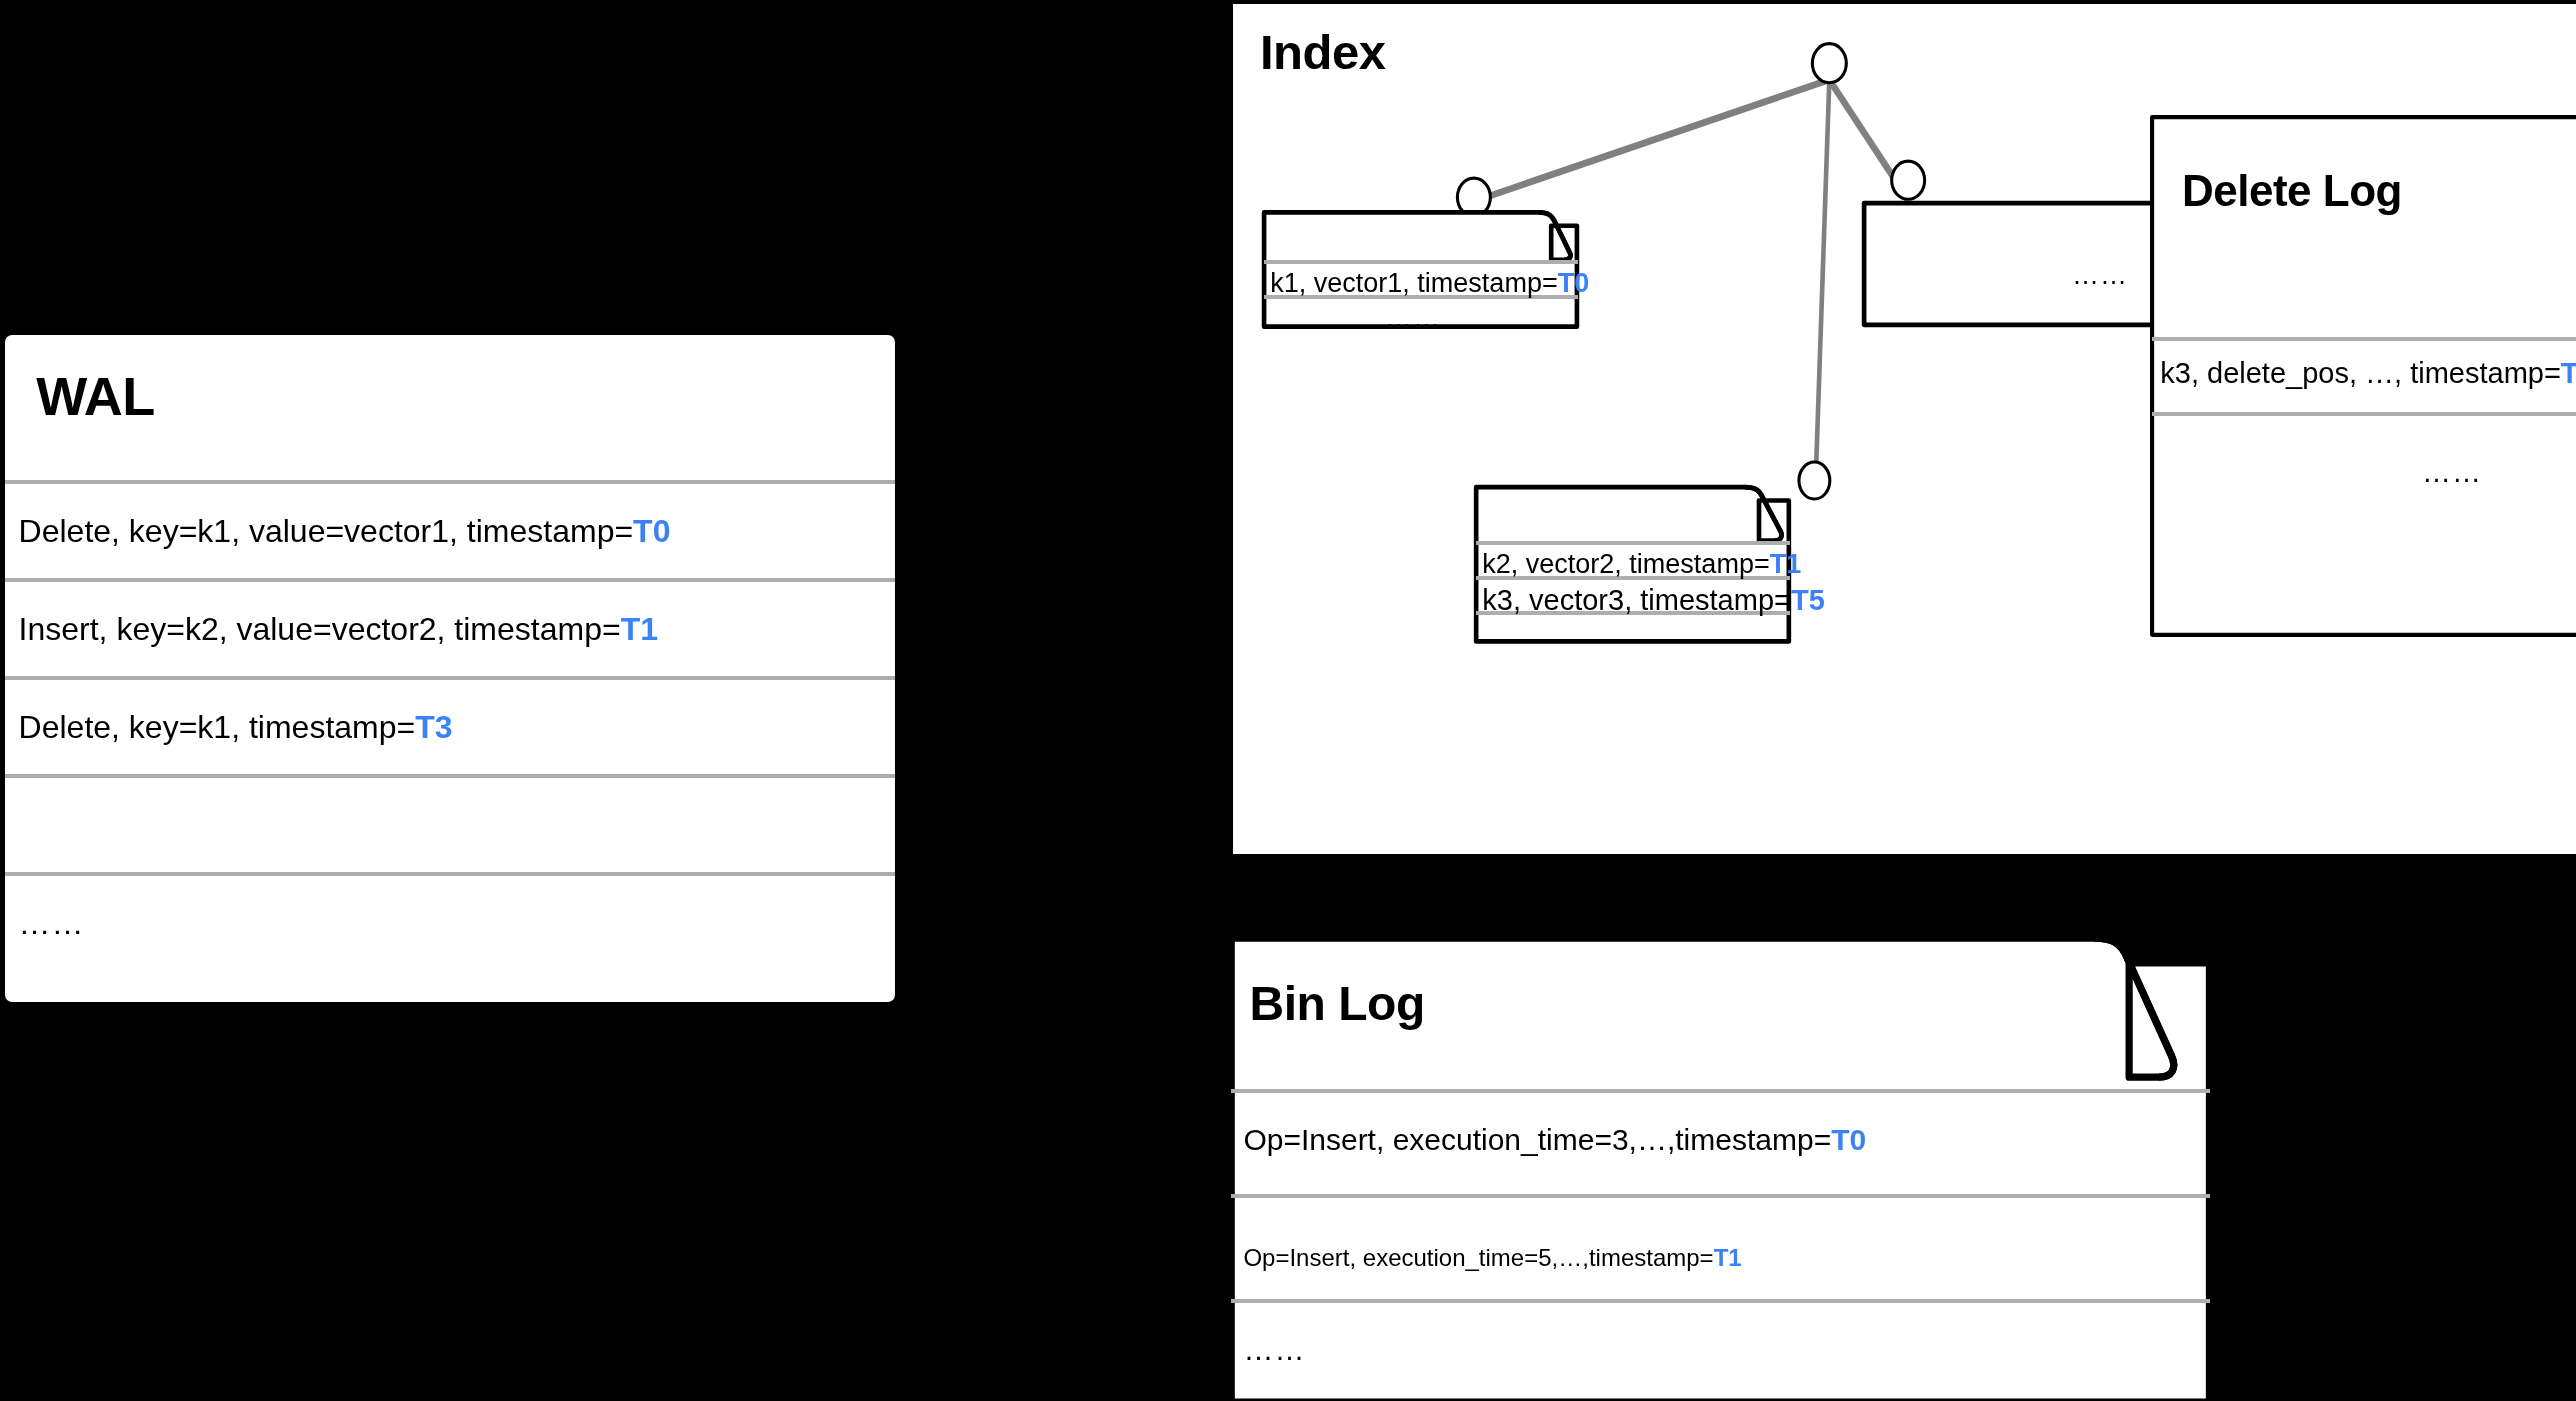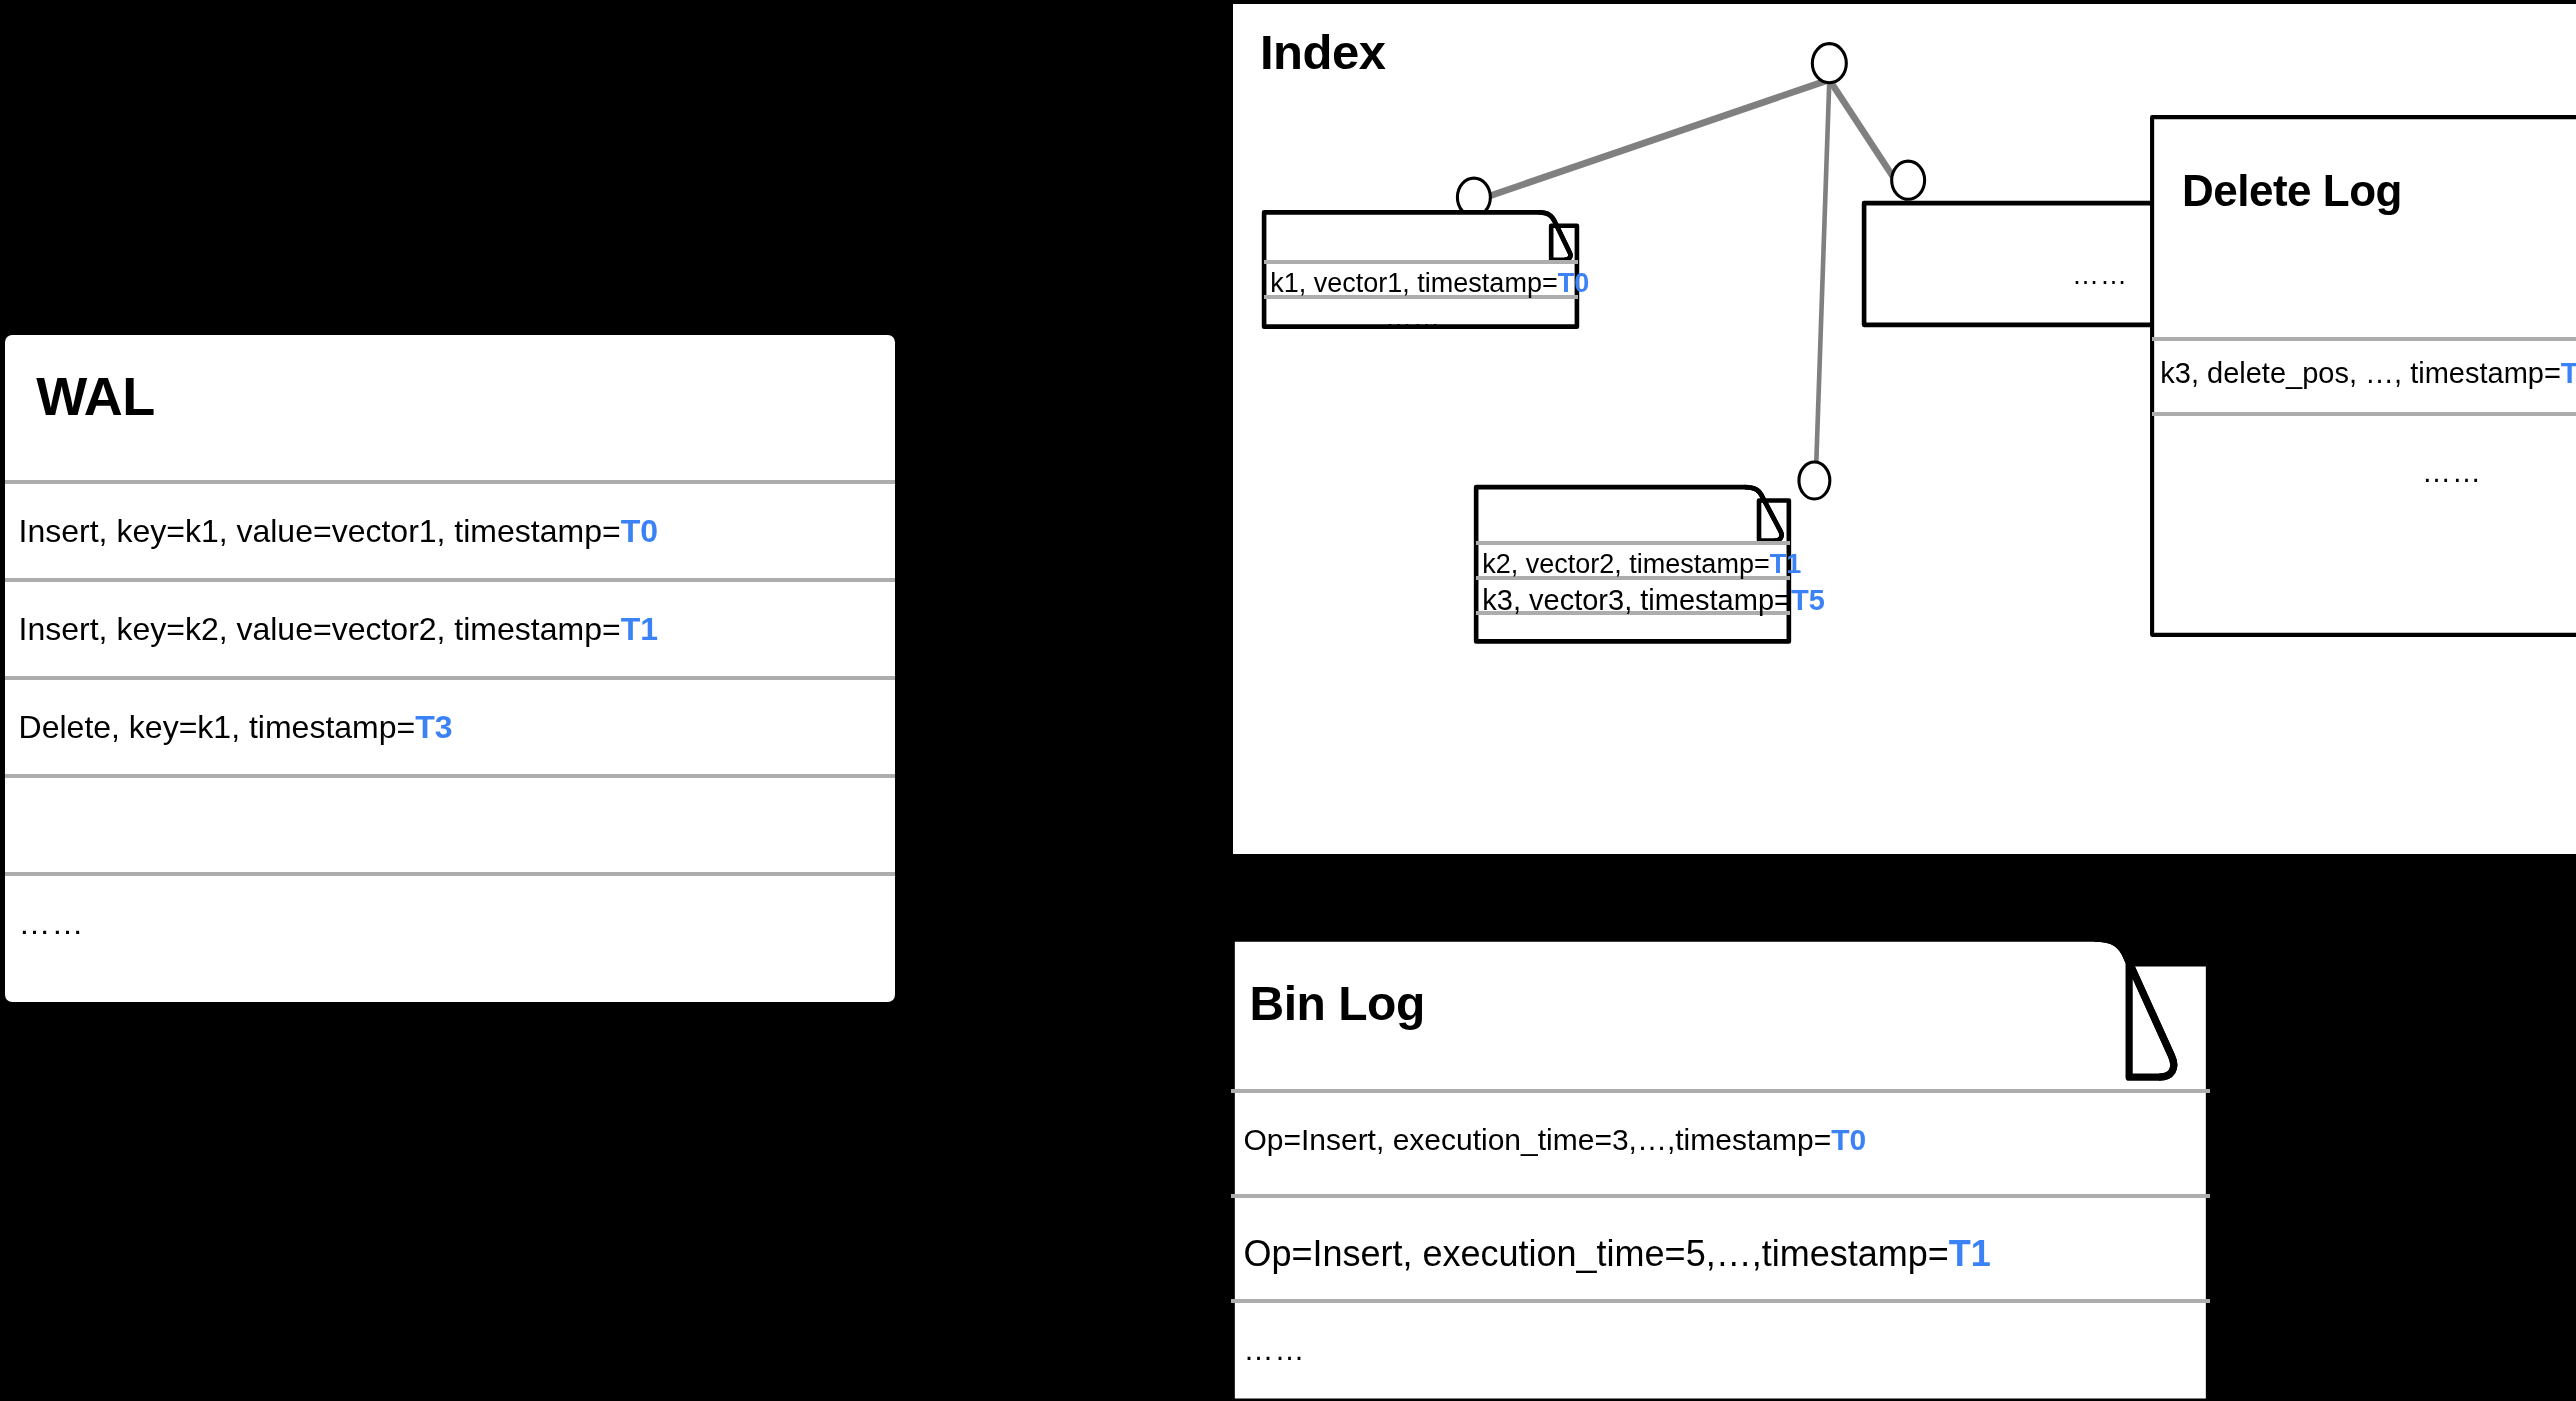--- a/index.html
+++ b/index.html
@@ -79,21 +79,21 @@
   <div class="panel rounded" style="left:5.2px; top:335px; width:890px; height:667px;">
     <div class="panel-title" style="left:31px; top:30px; font-size:54px;">WAL</div>
 
     <div class="rule" style="left:0; top:145px; width:890px;"></div>
     <div class="rule" style="left:0; top:243px; width:890px;"></div>
     <div class="rule" style="left:0; top:341px; width:890px;"></div>
     <div class="rule" style="left:0; top:439px; width:890px;"></div>
     <div class="rule" style="left:0; top:537px; width:890px;"></div>
 
     <div class="row-text" style="left:13.4px; top:180px; font-size:32px;">
-      <span>Insert, key=k1, value=vector1, timestamp=</span><span class="ts">T0</span>
+      <span>Delete, key=k1, value=vector1, timestamp=</span><span class="ts">T0</span>
     </div>
     <div class="row-text" style="left:13.4px; top:278px; font-size:32px;">
       <span>Insert, key=k2, value=vector2, timestamp=</span><span class="ts">T1</span>
     </div>
     <div class="row-text" style="left:13.4px; top:376px; font-size:32px;">
       <span>Delete, key=k1, timestamp=</span><span class="ts">T3</span>
     </div>
     <div class="ellipsis" style="left:13.4px; top:572px; font-size:32px;">……</div>
   </div>
 
@@ -178,20 +178,20 @@
     </svg>
     <div class="panel-title" style="left:20.6px; top:42px; font-size:48px;">Bin Log</div>
 
     <div class="rule" style="left:2.1px; top:155px; width:979px;"></div>
     <div class="rule" style="left:2.1px; top:260px; width:979px;"></div>
     <div class="rule" style="left:2.1px; top:365px; width:979px;"></div>
 
     <div class="row-text" style="left:14.4px; top:191px; font-size:30px;">
       <span>Op=Insert, execution_time=3,…,timestamp=</span><span class="ts">T0</span>
     </div>
-    <div class="row-text" style="left:14.4px; top:302px; font-size:36px;">
+    <div class="row-text" style="left:14.4px; top:312px; font-size:24px;">
       <span>Op=Insert, execution_time=5,…,timestamp=</span><span class="ts">T1</span>
     </div>
     <div class="ellipsis" style="left:14.4px; top:401px; font-size:30px;">……</div>
   </div>
 
 </div>
 
 
 </body></html>

